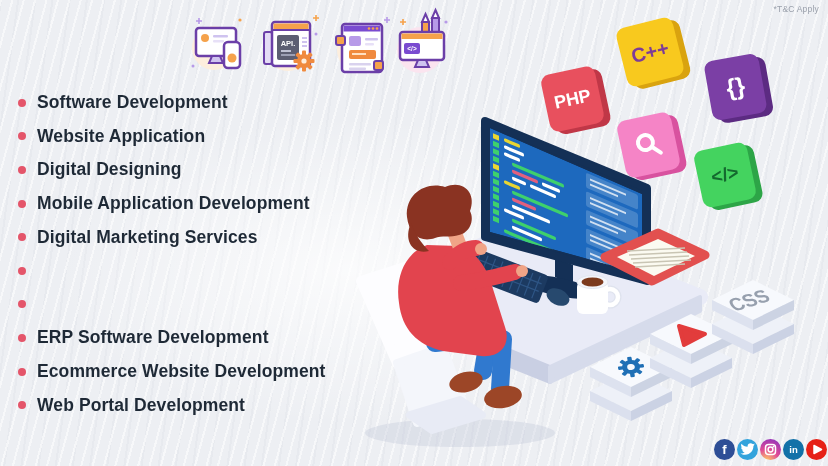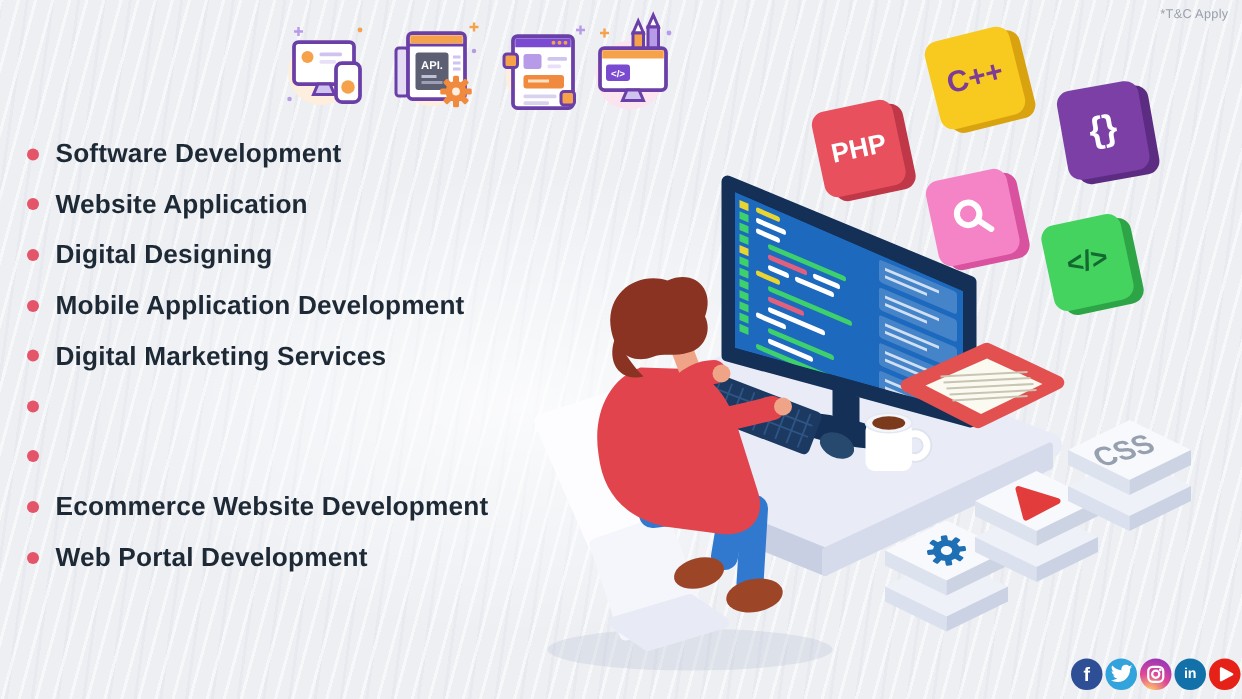--- a/index.html
+++ b/index.html
@@ -151,20 +151,24 @@
       </li>
     <li>
         <span class="dot"></span>
         <span class="lbl">Digital Marketing Services</span>
       </li>
     <li>
         <span class="dot"></span>
       </li>
     <li>
         <span class="dot"></span>
+      </li>
+    <li>
+        <span class="dot"></span>
+        <span class="lbl">ERP Software Development</span>
       </li>
     <li>
         <span class="dot"></span>
         <span class="lbl">Ecommerce Website Development</span>
       </li>
     <li>
         <span class="dot"></span>
         <span class="lbl">Web Portal Development</span>
       </li>
   </ul>

